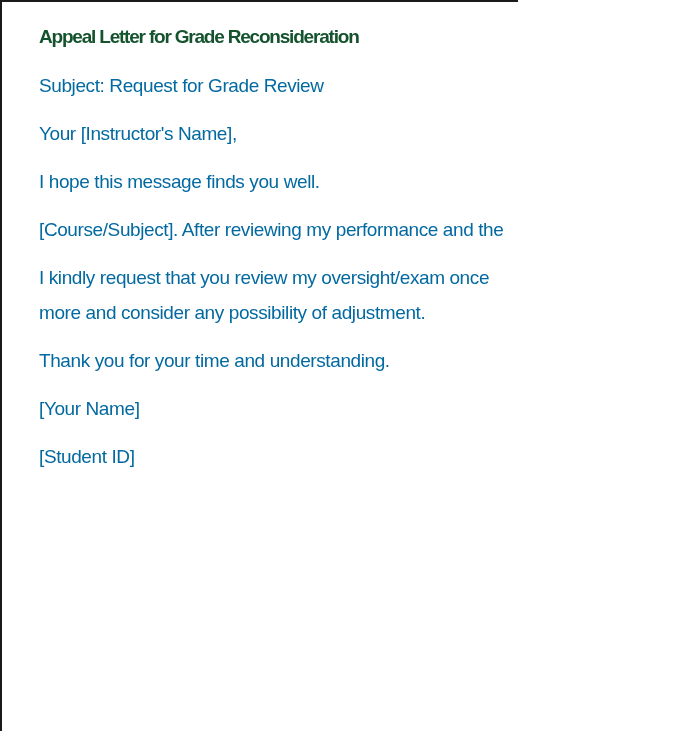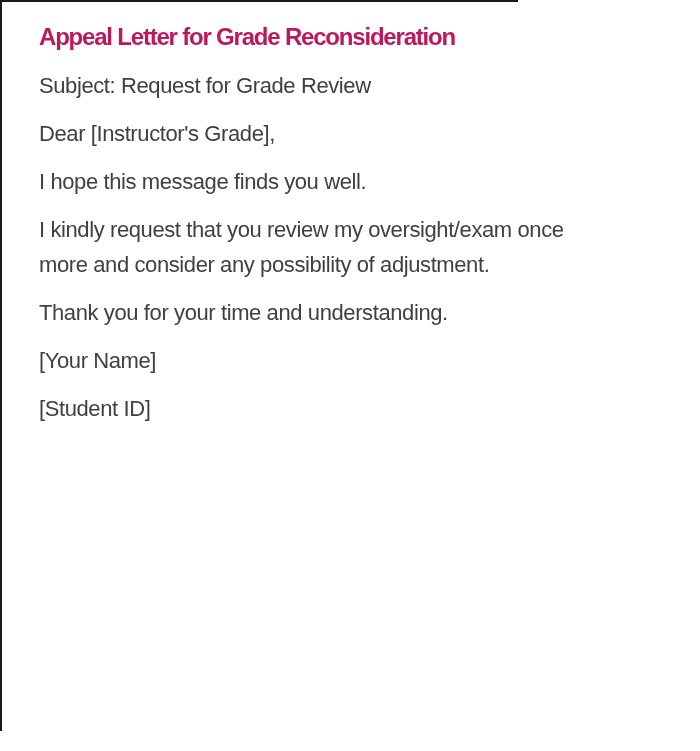--- a/index.html
+++ b/index.html
@@ -30,34 +30,34 @@
     width: 2px;
     height: 731px;
     background: #1a1a1a;
   }
   .page {
     box-sizing: border-box;
     padding: 19px 40px 0 39px;
   }
   h1.letter-title {
     margin: 0;
-    font-size: 24px;
+    font-size: 19px;
     line-height: 36px;
     font-weight: 700;
     letter-spacing: -1.2px;
-    color: #be185d;
+    color: #14532d;
     white-space: nowrap;
   }
   p.para {
     margin: 13px 0 0 0;
-    font-size: 22px;
+    font-size: 19px;
     line-height: 35px;
     font-weight: 400;
     letter-spacing: -0.4px;
-    color: #404040;
+    color: #0369a1;
   }
   p.para.first {
     margin-top: 13px;
   }
   .line {
     display: block;
     white-space: nowrap;
   }
 </style>
 </head>
@@ -68,28 +68,29 @@
 
 <div class="page">
 
   <h1 class="letter-title">Appeal Letter for Grade Reconsideration</h1>
 
   <p class="para first">
     <span class="line">Subject: Request for Grade Review</span>
   </p>
 
   <p class="para">
-    <span class="line">Dear [Instructor's Grade],</span>
+    <span class="line">Your [Instructor's Name],</span>
   </p>
 
   <p class="para">
     <span class="line">I hope this message finds you well.</span>
   </p>
 
   <p class="para">
+    <span class="line">[Course/Subject]. After reviewing my performance and the</span>
   </p>
 
   <p class="para">
     <span class="line">I kindly request that you review my oversight/exam once</span>
     <span class="line">more and consider any possibility of adjustment.</span>
   </p>
 
   <p class="para">
     <span class="line">Thank you for your time and understanding.</span>
   </p>

